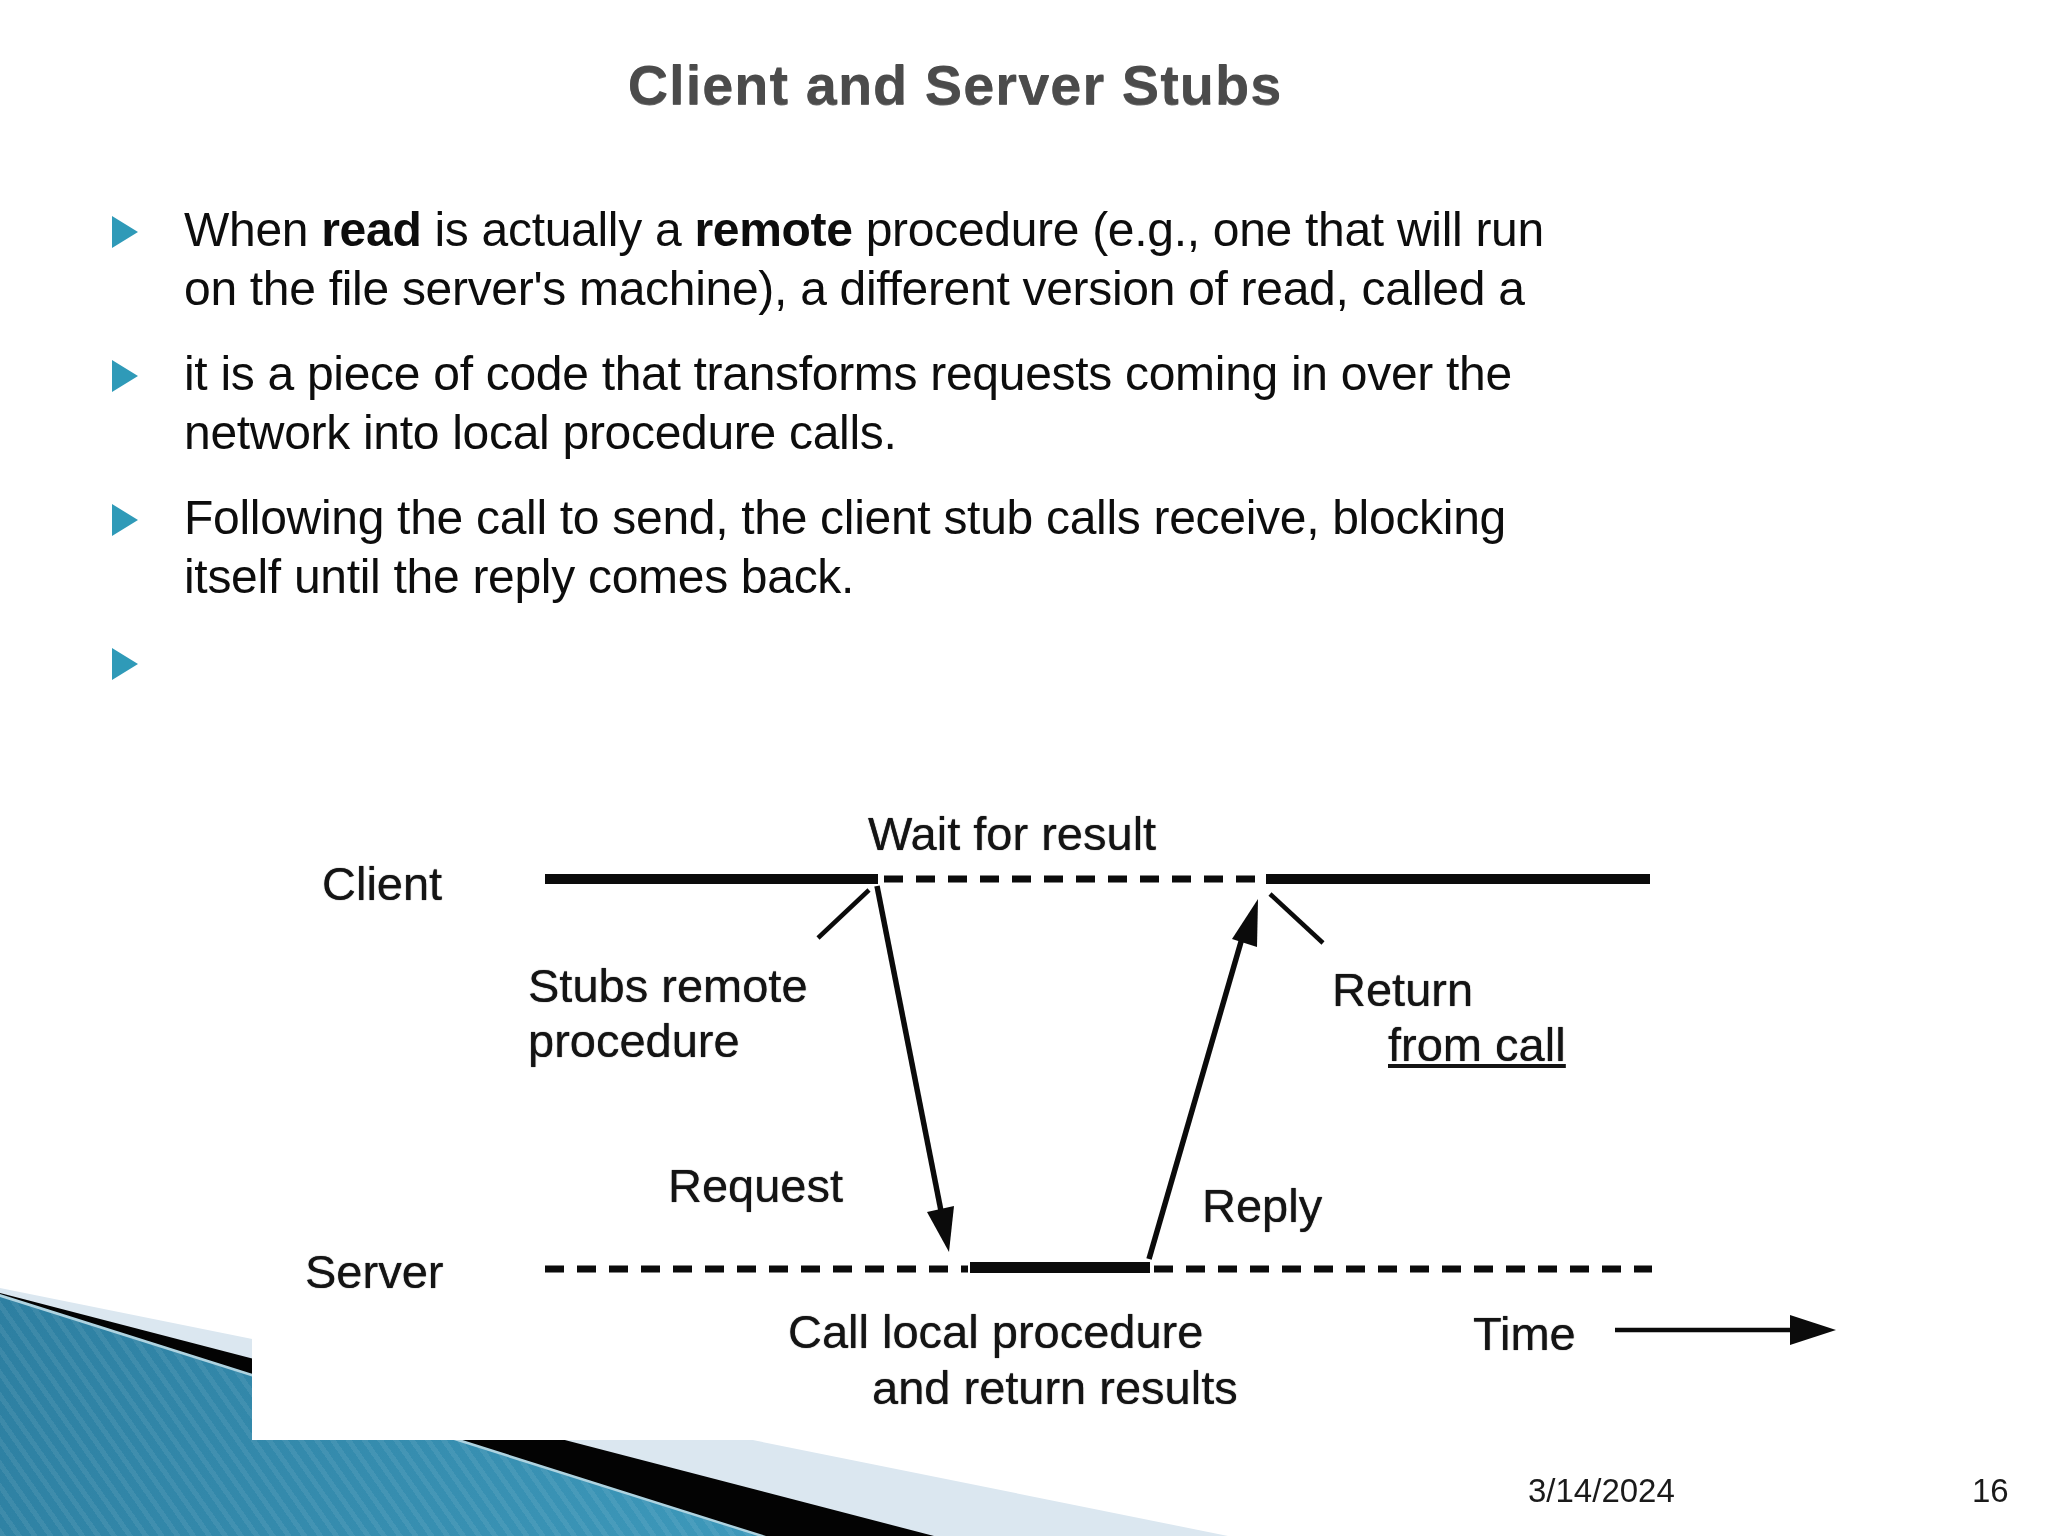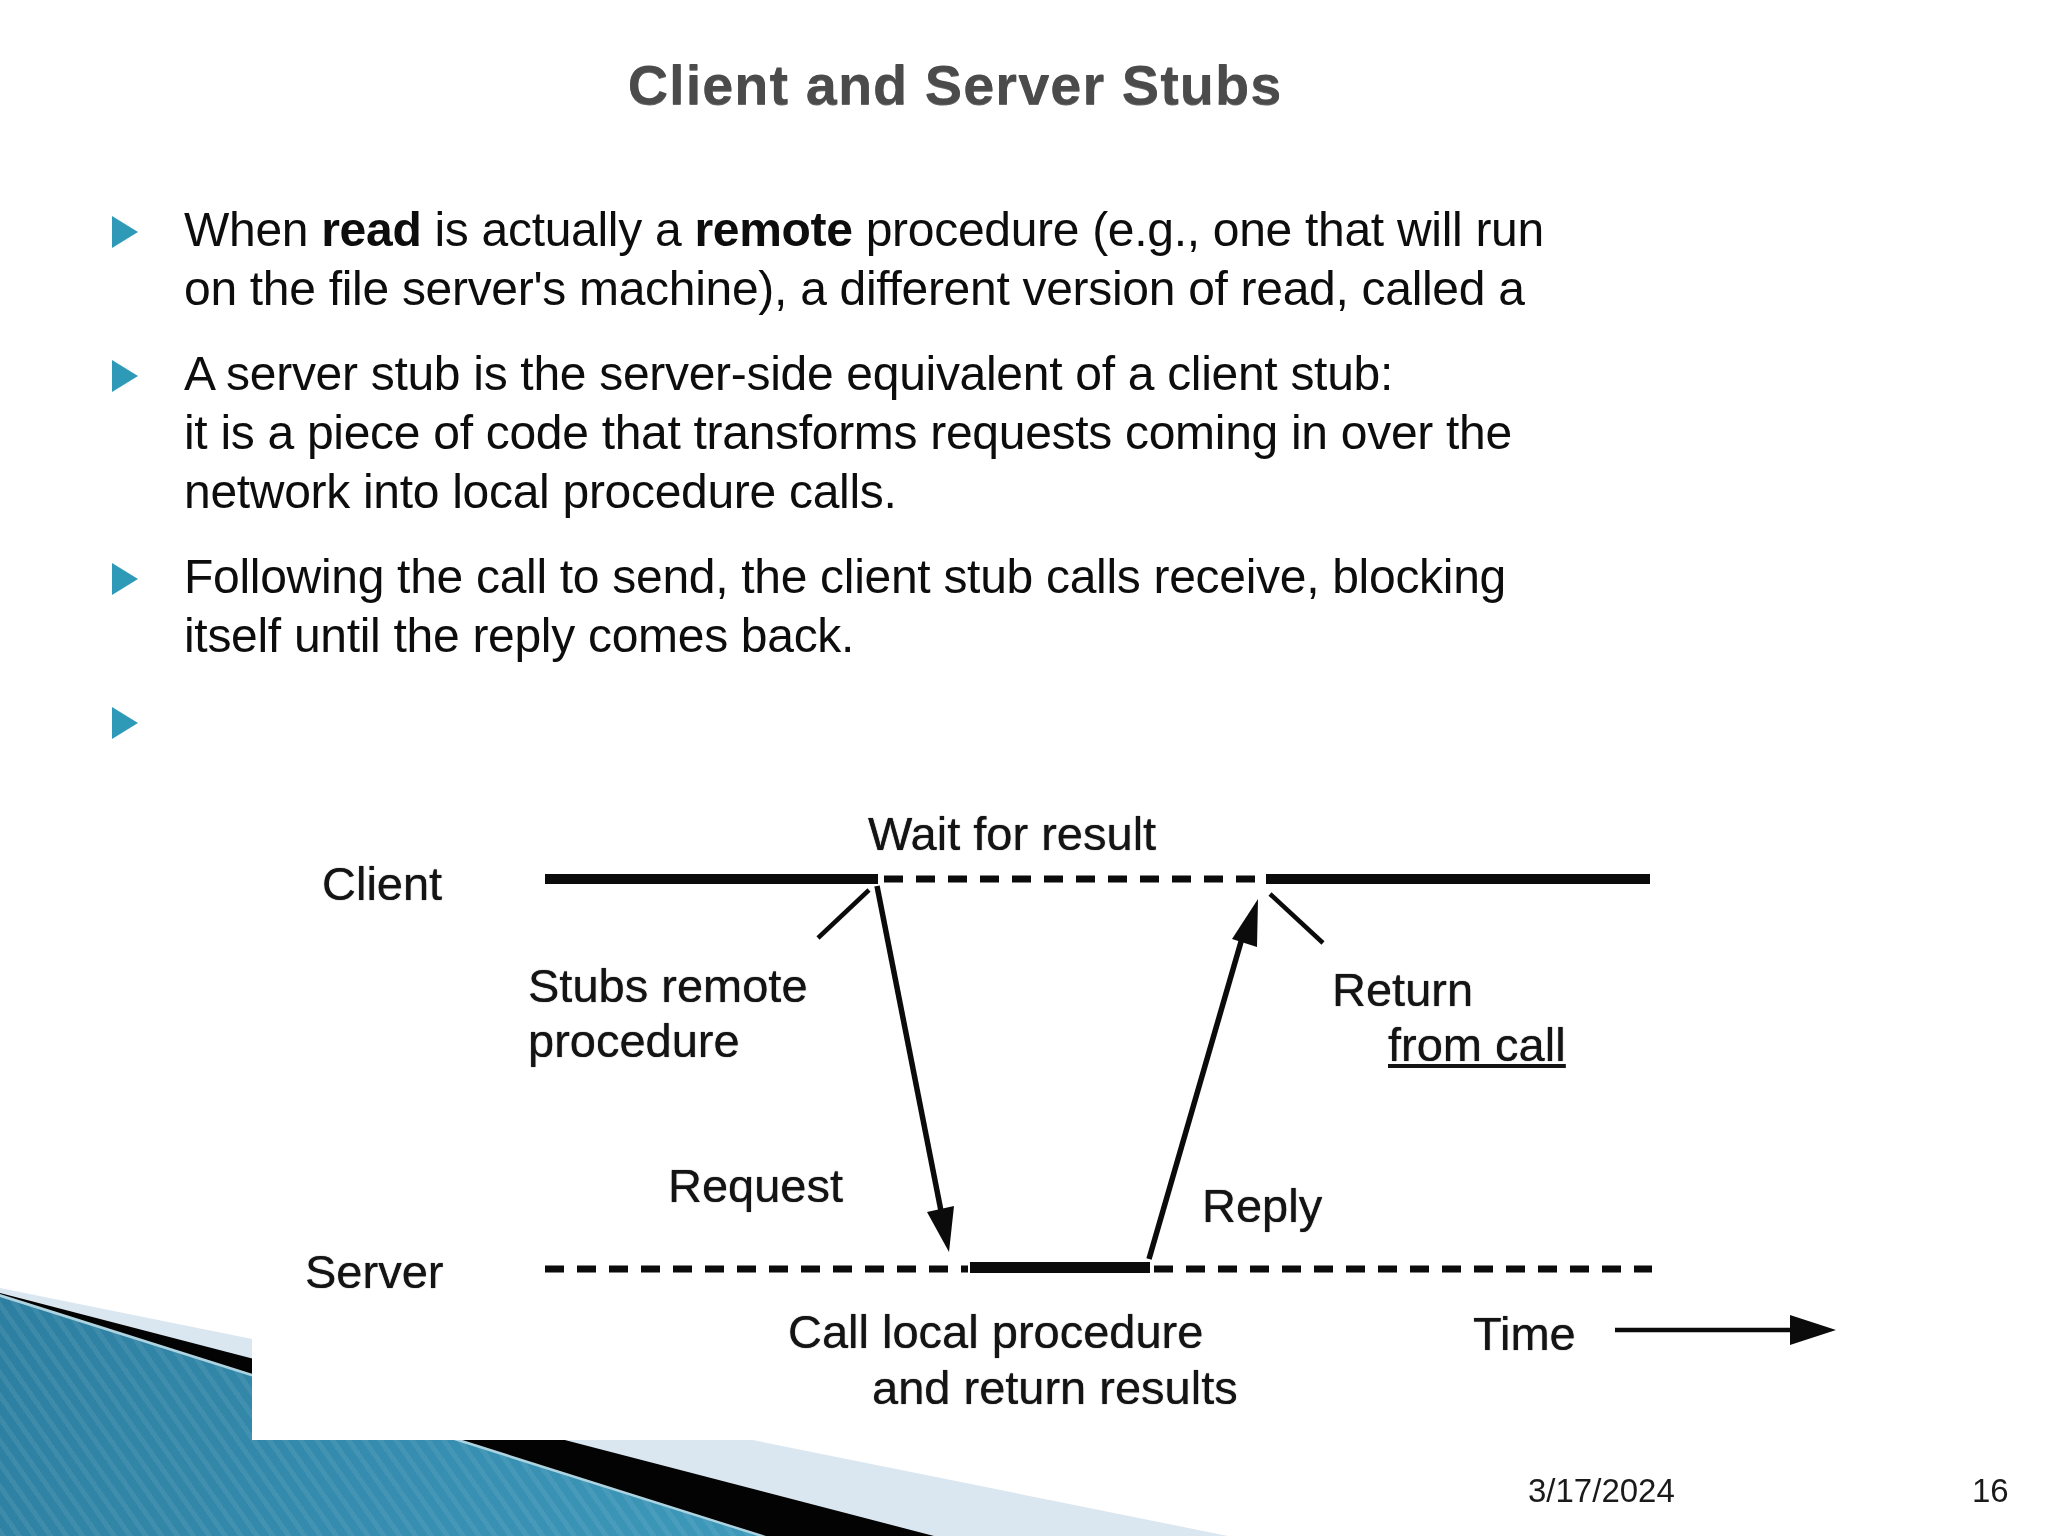--- a/index.html
+++ b/index.html
@@ -61,21 +61,20 @@
       <div class="bullet">
         <div class="marker"></div>
         <div class="btext">
           <div><span>When </span><span class="b">read</span><span> is actually a </span><span class="b">remote</span><span> procedure (e.g., one that will run</span></div>
           <div><span>on the file server's machine), a different version of read, called a</span></div>
         </div>
       </div>
       <div class="bullet">
         <div class="marker"></div>
         <div class="btext">
-          <div><span>A server stub is the server-side equivalent of a client stub:</span></div>
           <div><span>it is a piece of code that transforms requests coming in over the</span></div>
           <div><span>network into local procedure calls.</span></div>
         </div>
       </div>
       <div class="bullet">
         <div class="marker"></div>
         <div class="btext">
           <div><span>Following the call to send, the client stub calls receive, blocking</span></div>
           <div><span>itself until the reply comes back.</span></div>
         </div>
@@ -117,16 +116,16 @@
   <div class="dlabel" style="left:528px;top:1013px;">procedure</div>
   <div class="dlabel" style="left:1332px;top:962px;">Return</div>
   <div class="dlabel" style="left:1388px;top:1017px;text-decoration:underline;">from call</div>
   <div class="dlabel" style="left:668px;top:1158px;">Request</div>
   <div class="dlabel" style="left:1202px;top:1178px;">Reply</div>
   <div class="dlabel" style="left:305px;top:1244px;">Server</div>
   <div class="dlabel" style="left:788px;top:1304px;">Call local procedure</div>
   <div class="dlabel" style="left:872px;top:1360px;">and return results</div>
   <div class="dlabel" style="left:1473px;top:1306px;">Time</div>
 
-  <div class="footer-date">3/17/2024</div>
+  <div class="footer-date">3/14/2024</div>
   <div class="footer-page">16</div>
 
 </div>
 
 </body></html>

